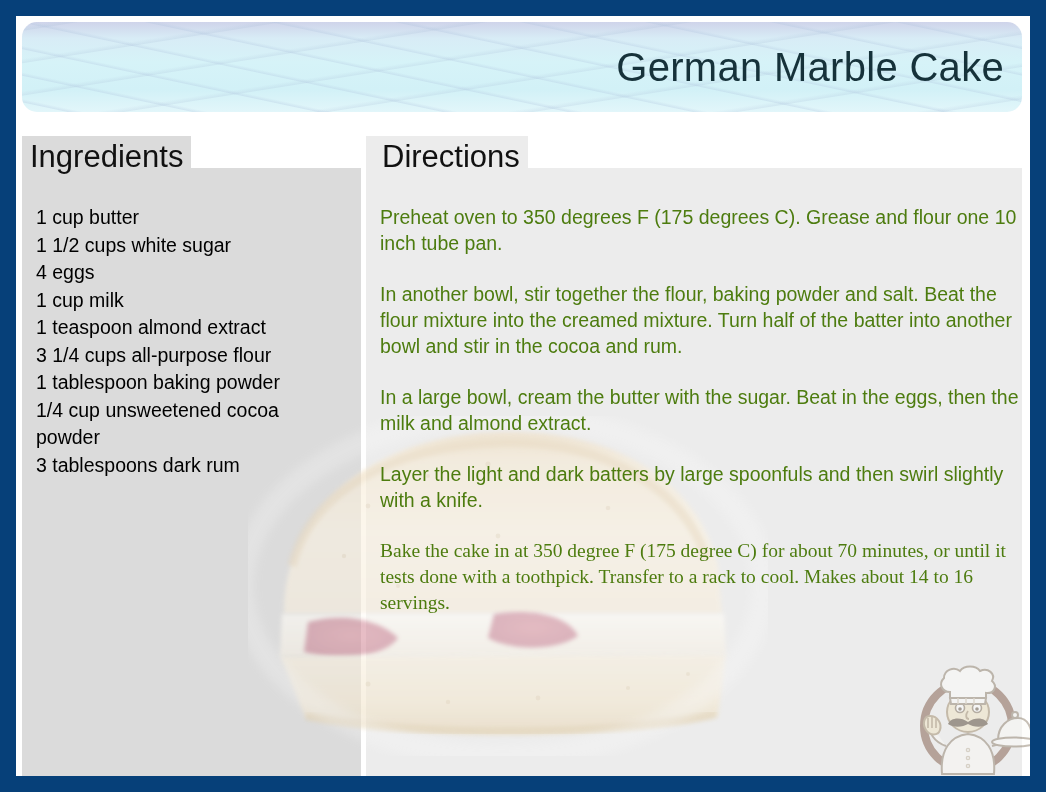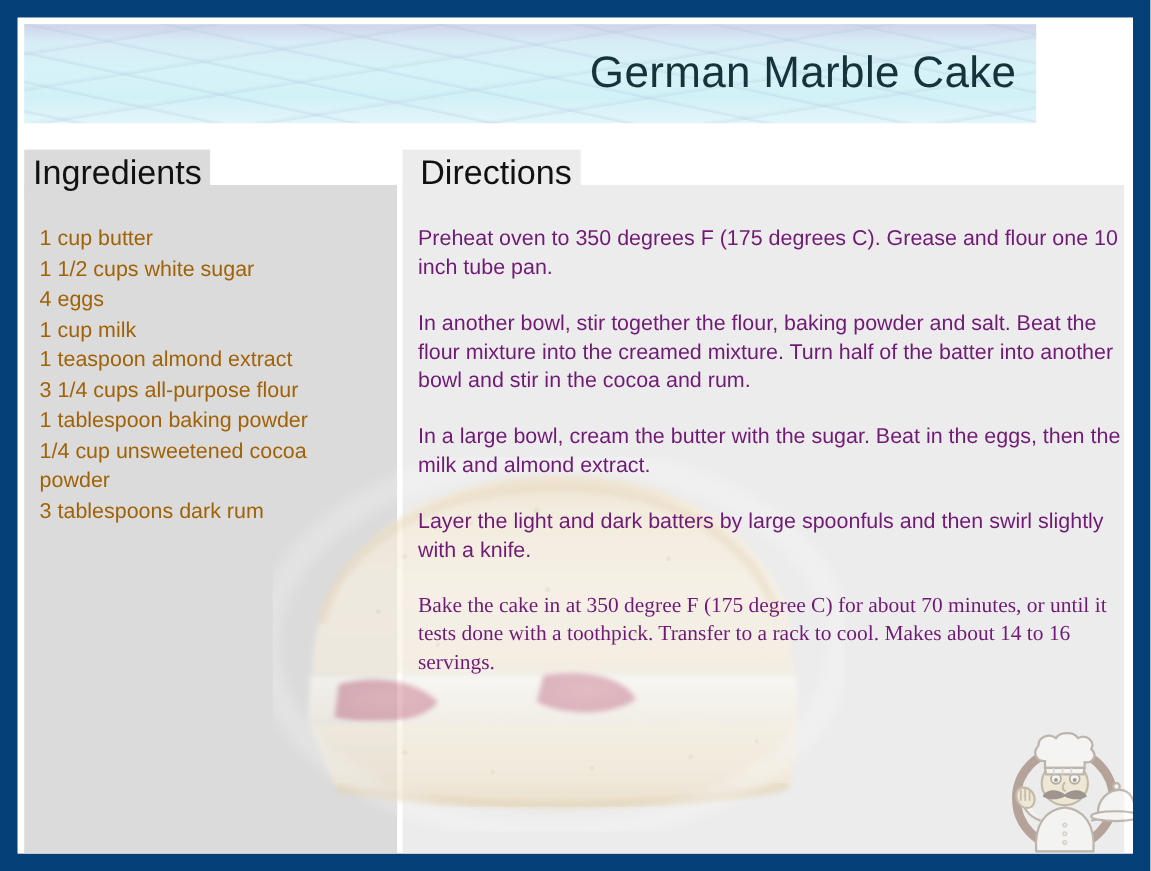--- a/index.html
+++ b/index.html
@@ -30,21 +30,21 @@
     width: 1014px;
     height: 760px;
     background: #ffffff;
   }
 
   
   .banner {
     position: absolute;
     left: 6px;
     top: 6px;
-    width: 920px;
+    width: 1000px;
     height: 90px;
     background:
       repeating-linear-gradient(12deg,
         rgba(255,255,255,0.00) 0px,
         rgba(255,255,255,0.00) 9px,
         rgba(176,196,222,0.30) 10px,
         rgba(255,255,255,0.00) 13px,
         rgba(255,255,255,0.00) 26px),
       repeating-linear-gradient(-9deg,
         rgba(255,255,255,0.00) 0px,
@@ -52,20 +52,21 @@
         rgba(170,190,215,0.22) 13px,
         rgba(255,255,255,0.00) 17px,
         rgba(255,255,255,0.00) 32px),
       linear-gradient(to bottom,
         #cfd4ea 0%,
         #d8ecf6 18%,
         #d6f3f8 45%,
         #d2f1f7 75%,
         #e2f6fa 100%);
     overflow: hidden;
+    border-radius: 15px;
   }
   .banner-title {
     position: absolute;
     right: 18px;
     top: 50%;
     transform: translateY(-50%);
     font-size: 40px;
     font-weight: 400;
     color: #16323a;
     letter-spacing: 0.3px;
@@ -134,33 +135,33 @@
   .ingredients-list {
     position: absolute;
     left: 20px;
     top: 188px;
     width: 310px;
     margin: 0;
     padding: 0;
     list-style: none;
     font-size: 19.5px;
     line-height: 27.5px;
-    color: #a16207;
+    color: #000000;
   }
   .ingredients-list li { margin: 0; padding: 0; }
 
   
   .directions-body {
     position: absolute;
     left: 364px;
     top: 188px;
     width: 648px;
     font-size: 19.5px;
     line-height: 26px;
-    color: #701a75;
+    color: #4d7c0f;
   }
   .directions-body p {
     margin: 0 0 25px 0;
   }
   .directions-body p:last-child { margin-bottom: 0; font-family: Liberation Serif, serif; }
 
   
   .cake {
     position: absolute;
     left: 232px;

